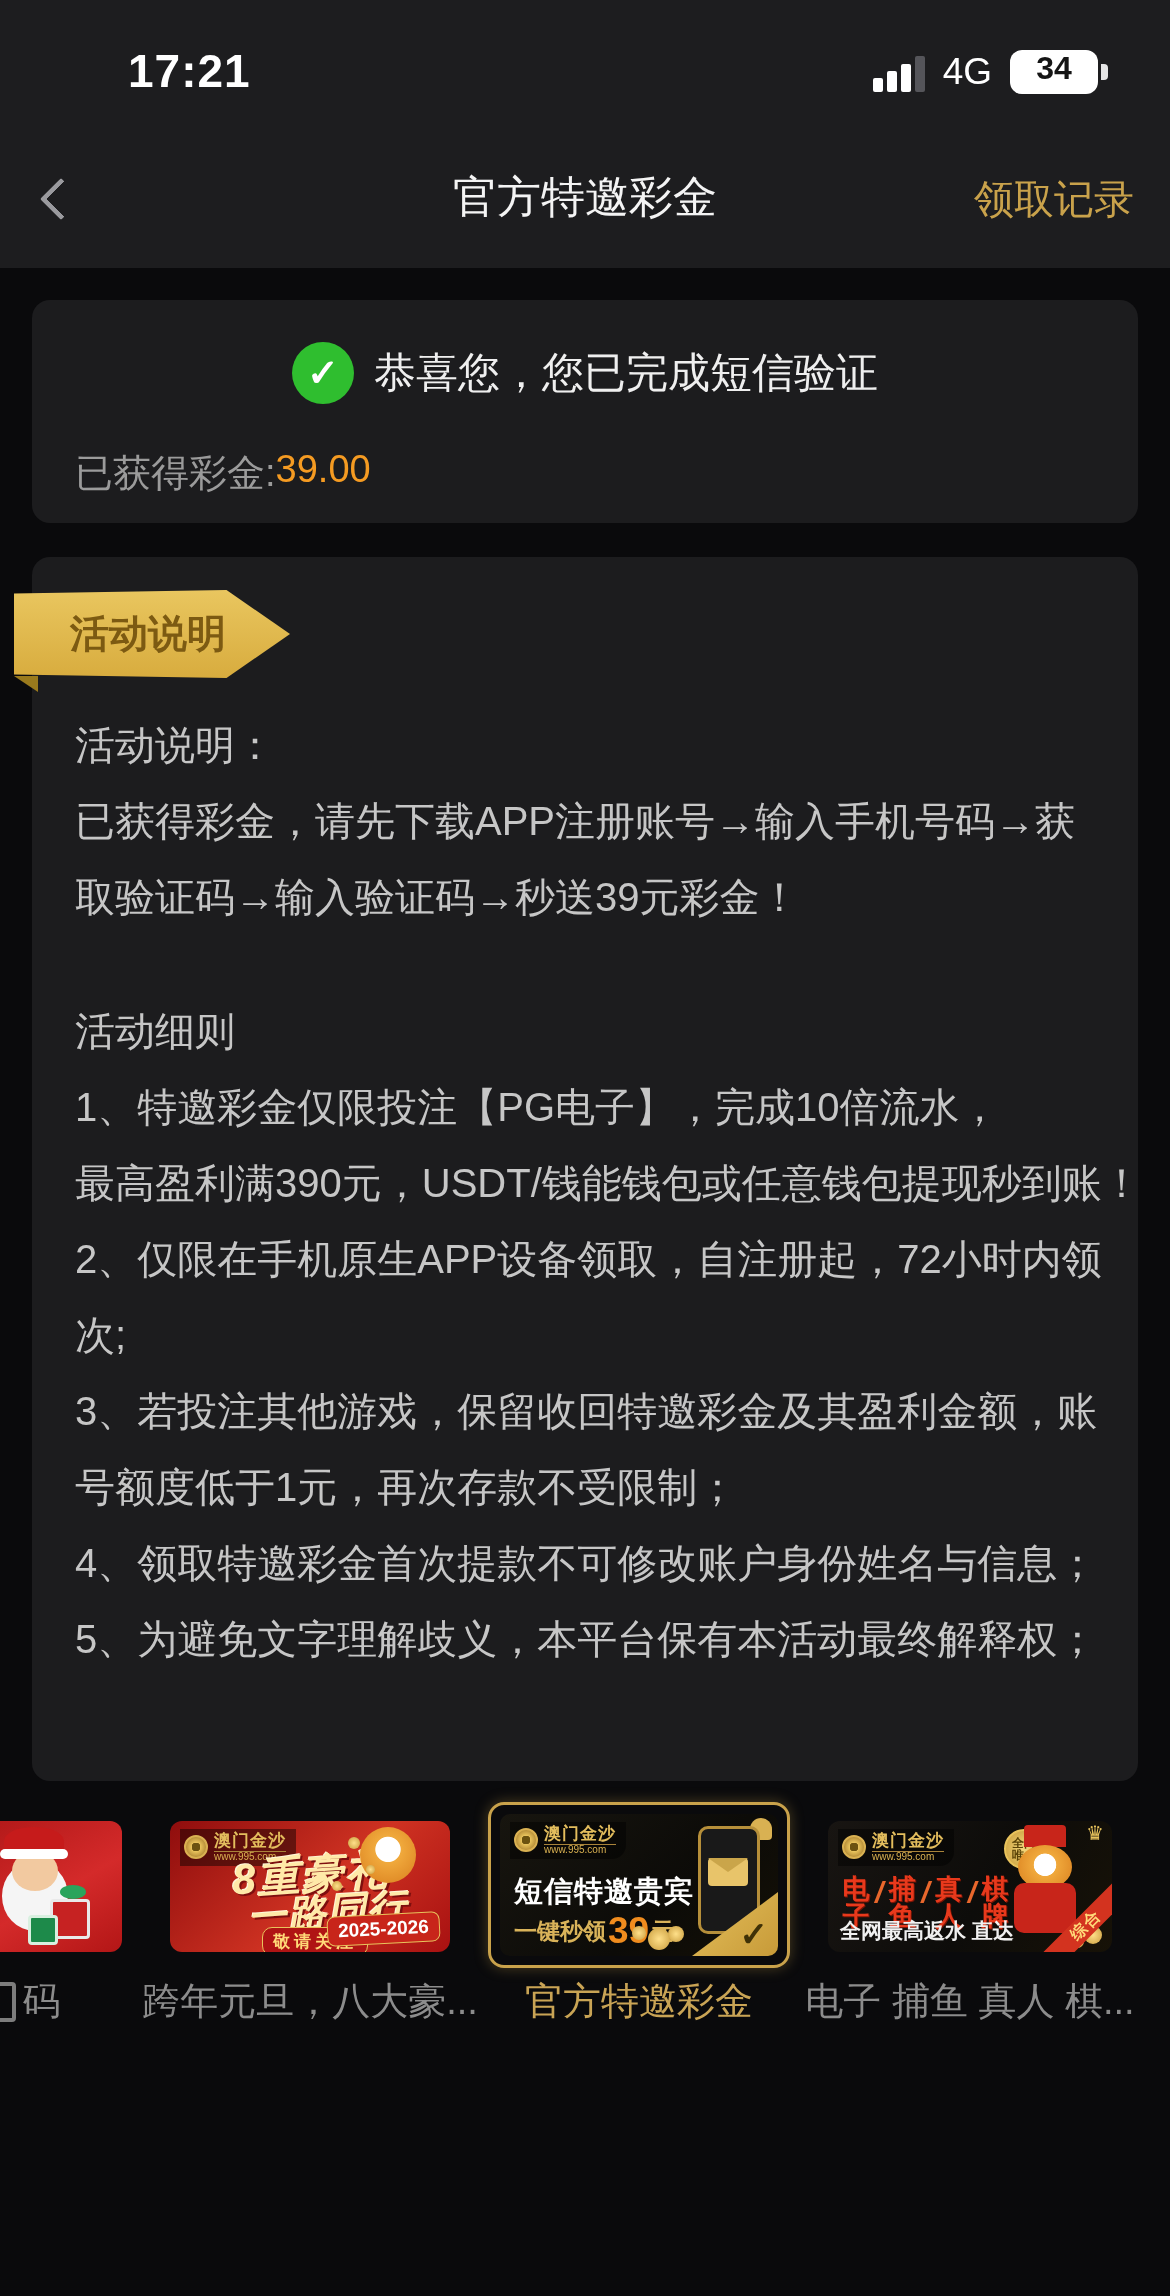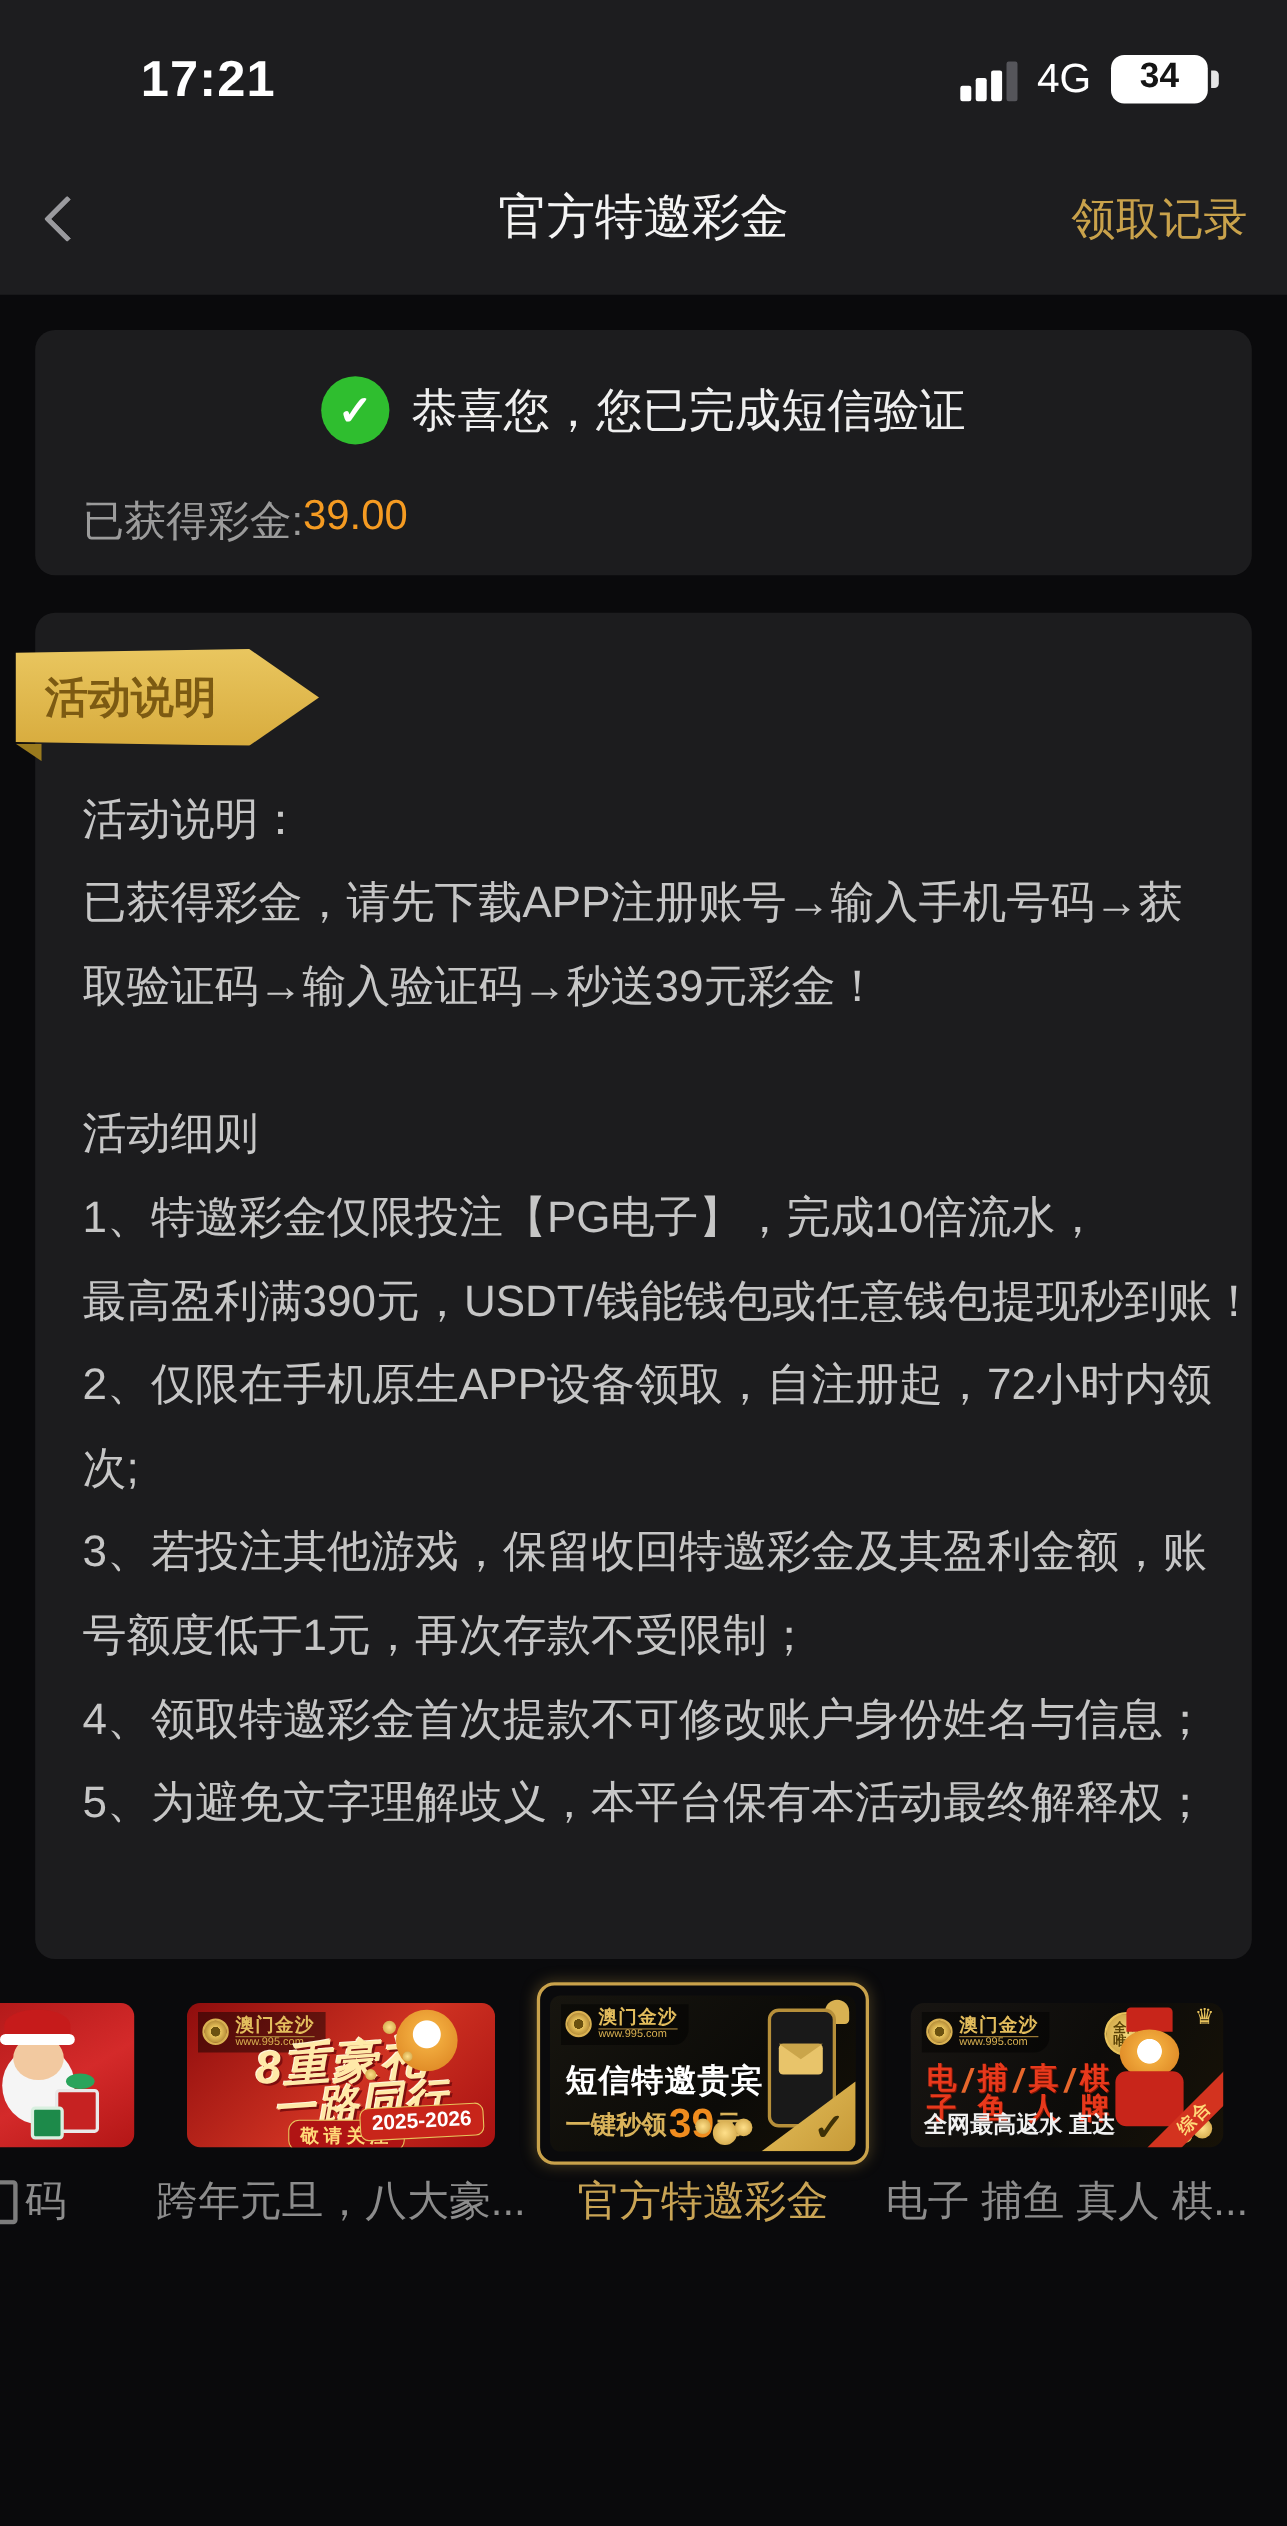--- a/index.html
+++ b/index.html
@@ -32,21 +32,21 @@
   .check-circle { width:62px; height:62px; border-radius:50%; background:#2fbe2f; color:#ffffff;
     display:flex; align-items:center; justify-content:center; font-size:38px; font-weight:bold; }
   .check-msg { font-size:42px; color:#efefef; }
   .bonus-row { position:absolute; left:43px; top:148px; display:flex; align-items:flex-start; }
   .bonus-label { font-size:38px; color:#9b9b9b; }
   .bonus-value { font-size:38px; color:#f59b22; }
   .card-rules { top:557px; height:1224px; }
   .ribbon { position:absolute; left:-18px; top:33px; width:276px; height:88px;
     background:linear-gradient(180deg,#e9c65f,#d8ac3e);
     clip-path:polygon(0 4%,77% 0,100% 50%,77% 100%,0 96%);
-    display:flex; align-items:center; padding-left:27px;
+    display:flex; align-items:center; padding-left:56px;
     font-size:39px; font-weight:bold; color:#7c5a12; }
   .ribbon-fold { position:absolute; left:-18px; top:119px; width:24px; height:16px;
     background:#9a7a1d; clip-path:polygon(0 0,100% 0,100% 100%); }
   .rules-lines { position:absolute; left:43px; top:150px; width:1035px; }
   .rule-line { height:76px; line-height:76px; font-size:40px; color:#c6c6c6; white-space:nowrap; overflow:visible; }
   .rule-line.gap { height:58px; }
   
   .carousel { position:absolute; left:0; top:1800px; width:1170px; height:260px; }
   .promo { position:absolute; }
   .thumb { position:absolute; top:21px; height:131px; width:100%; border-radius:12px; overflow:hidden; }

